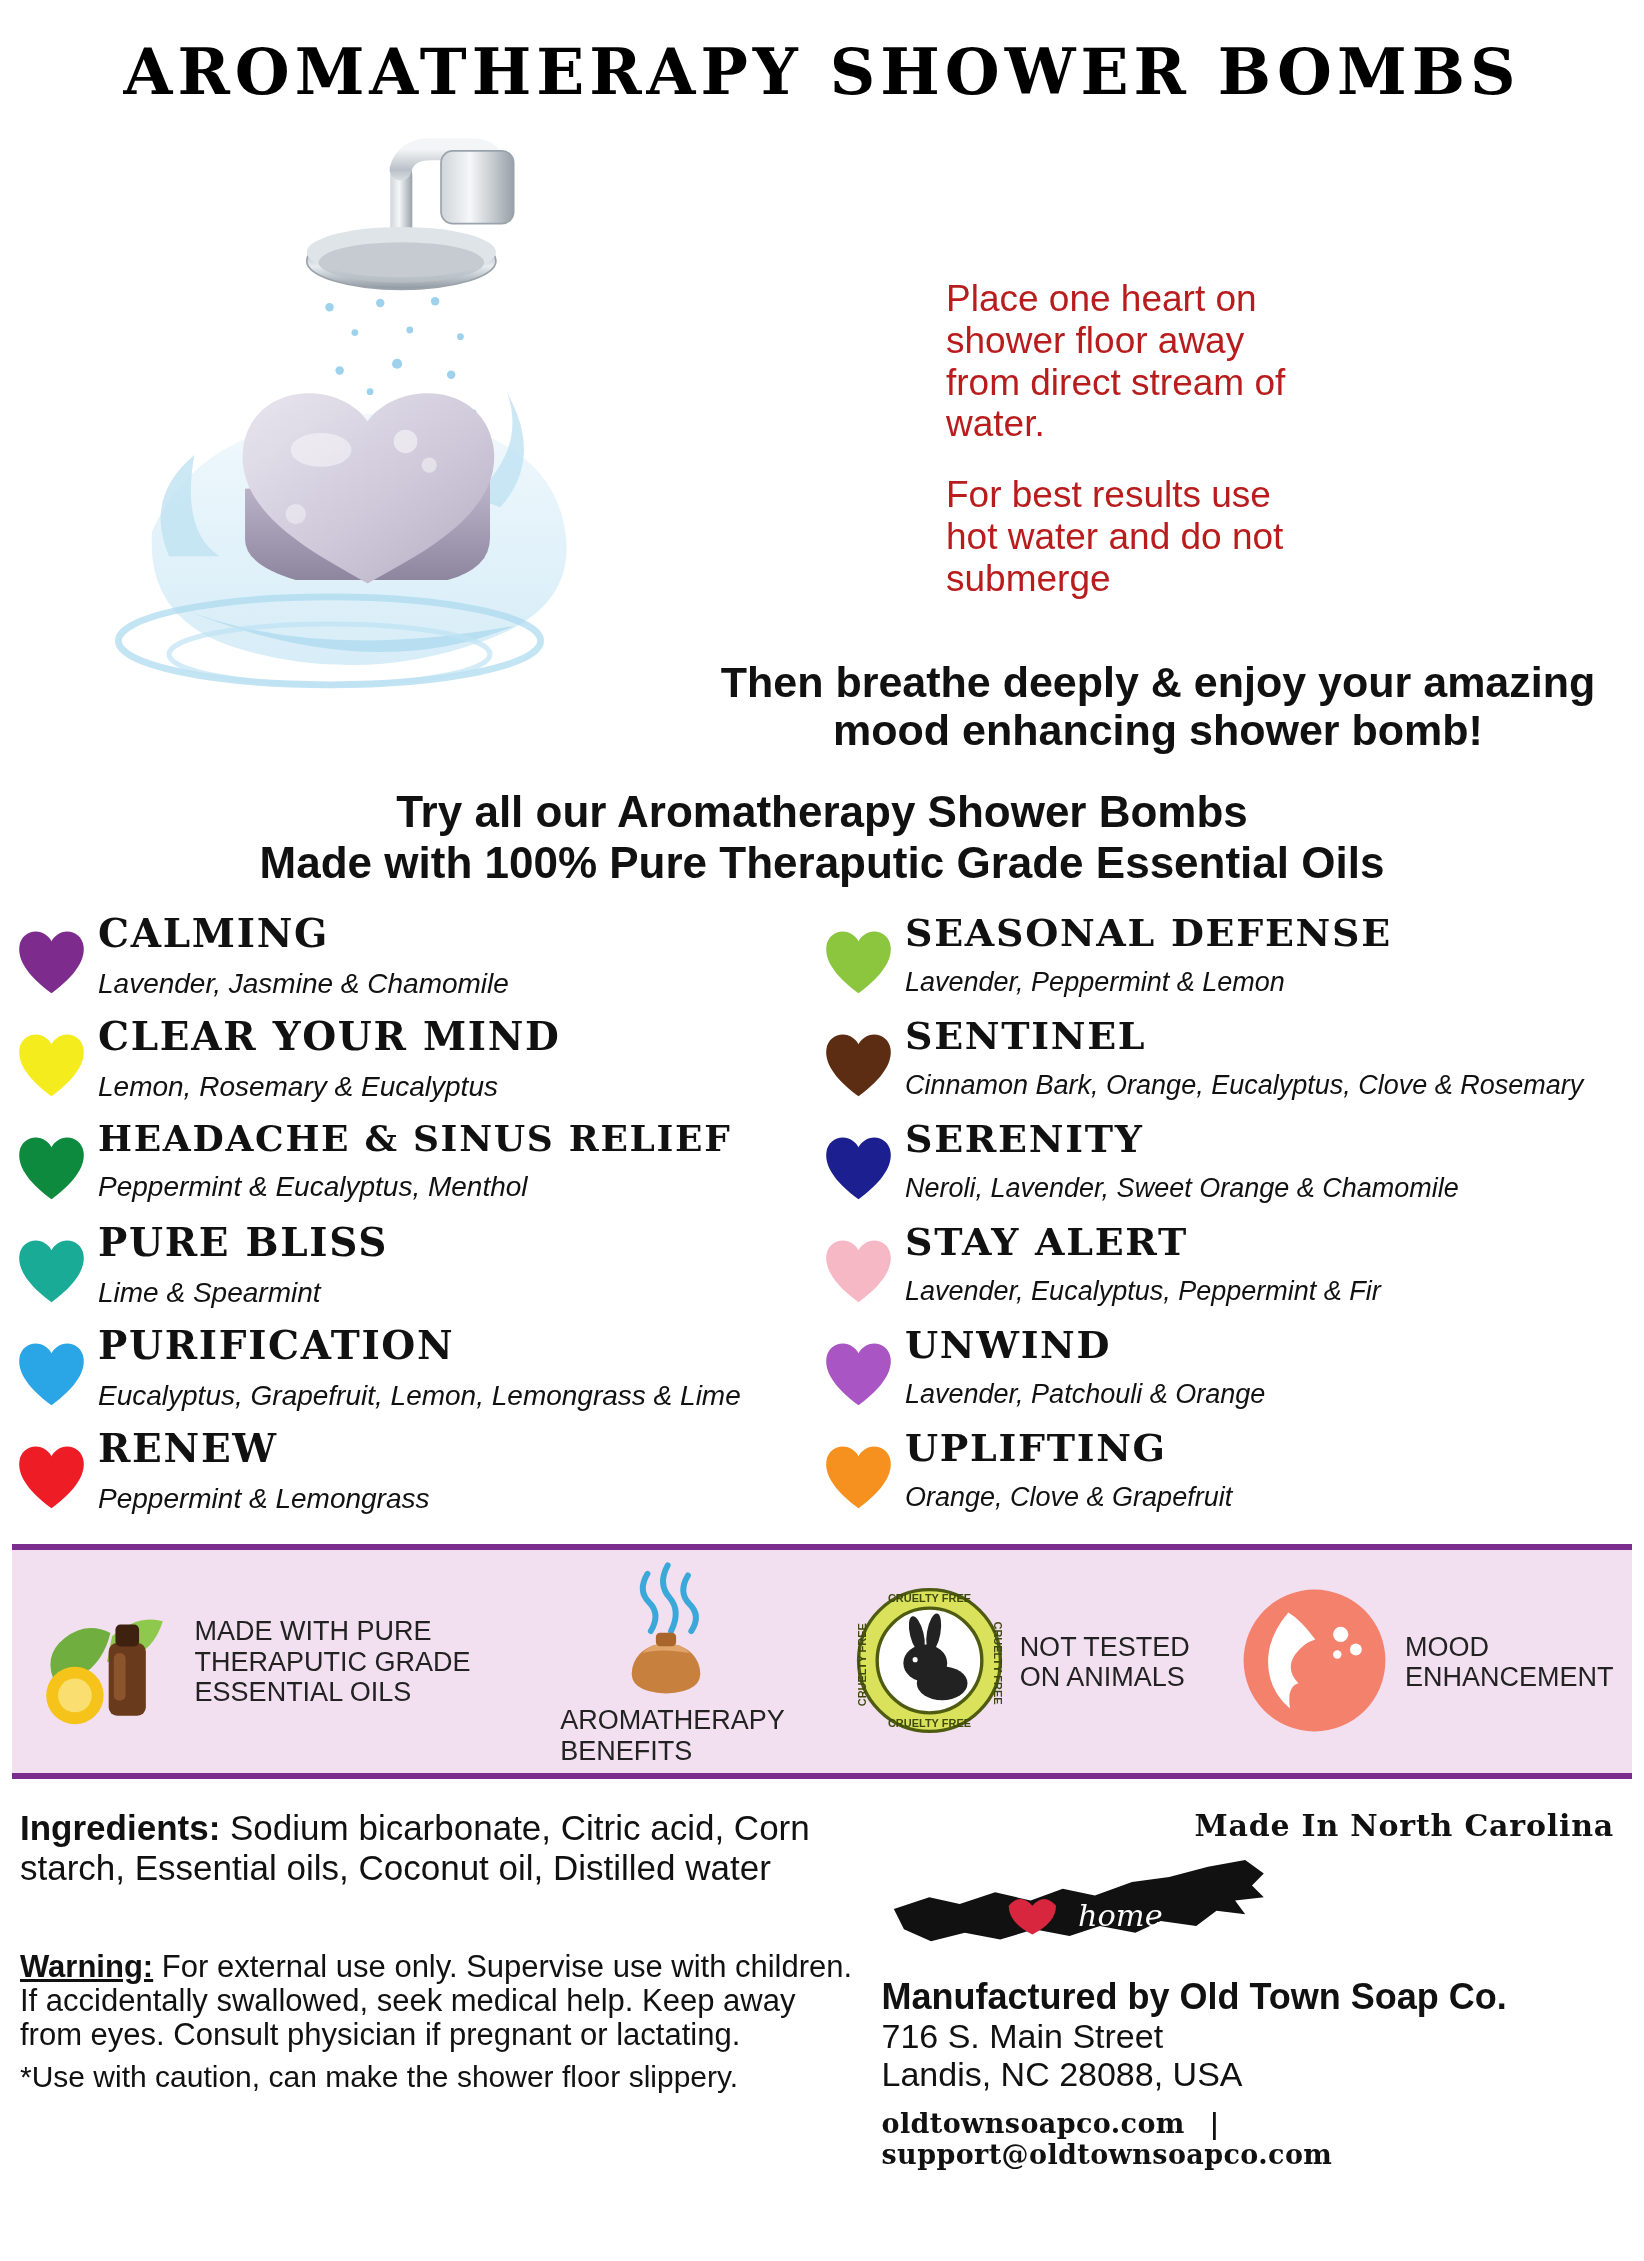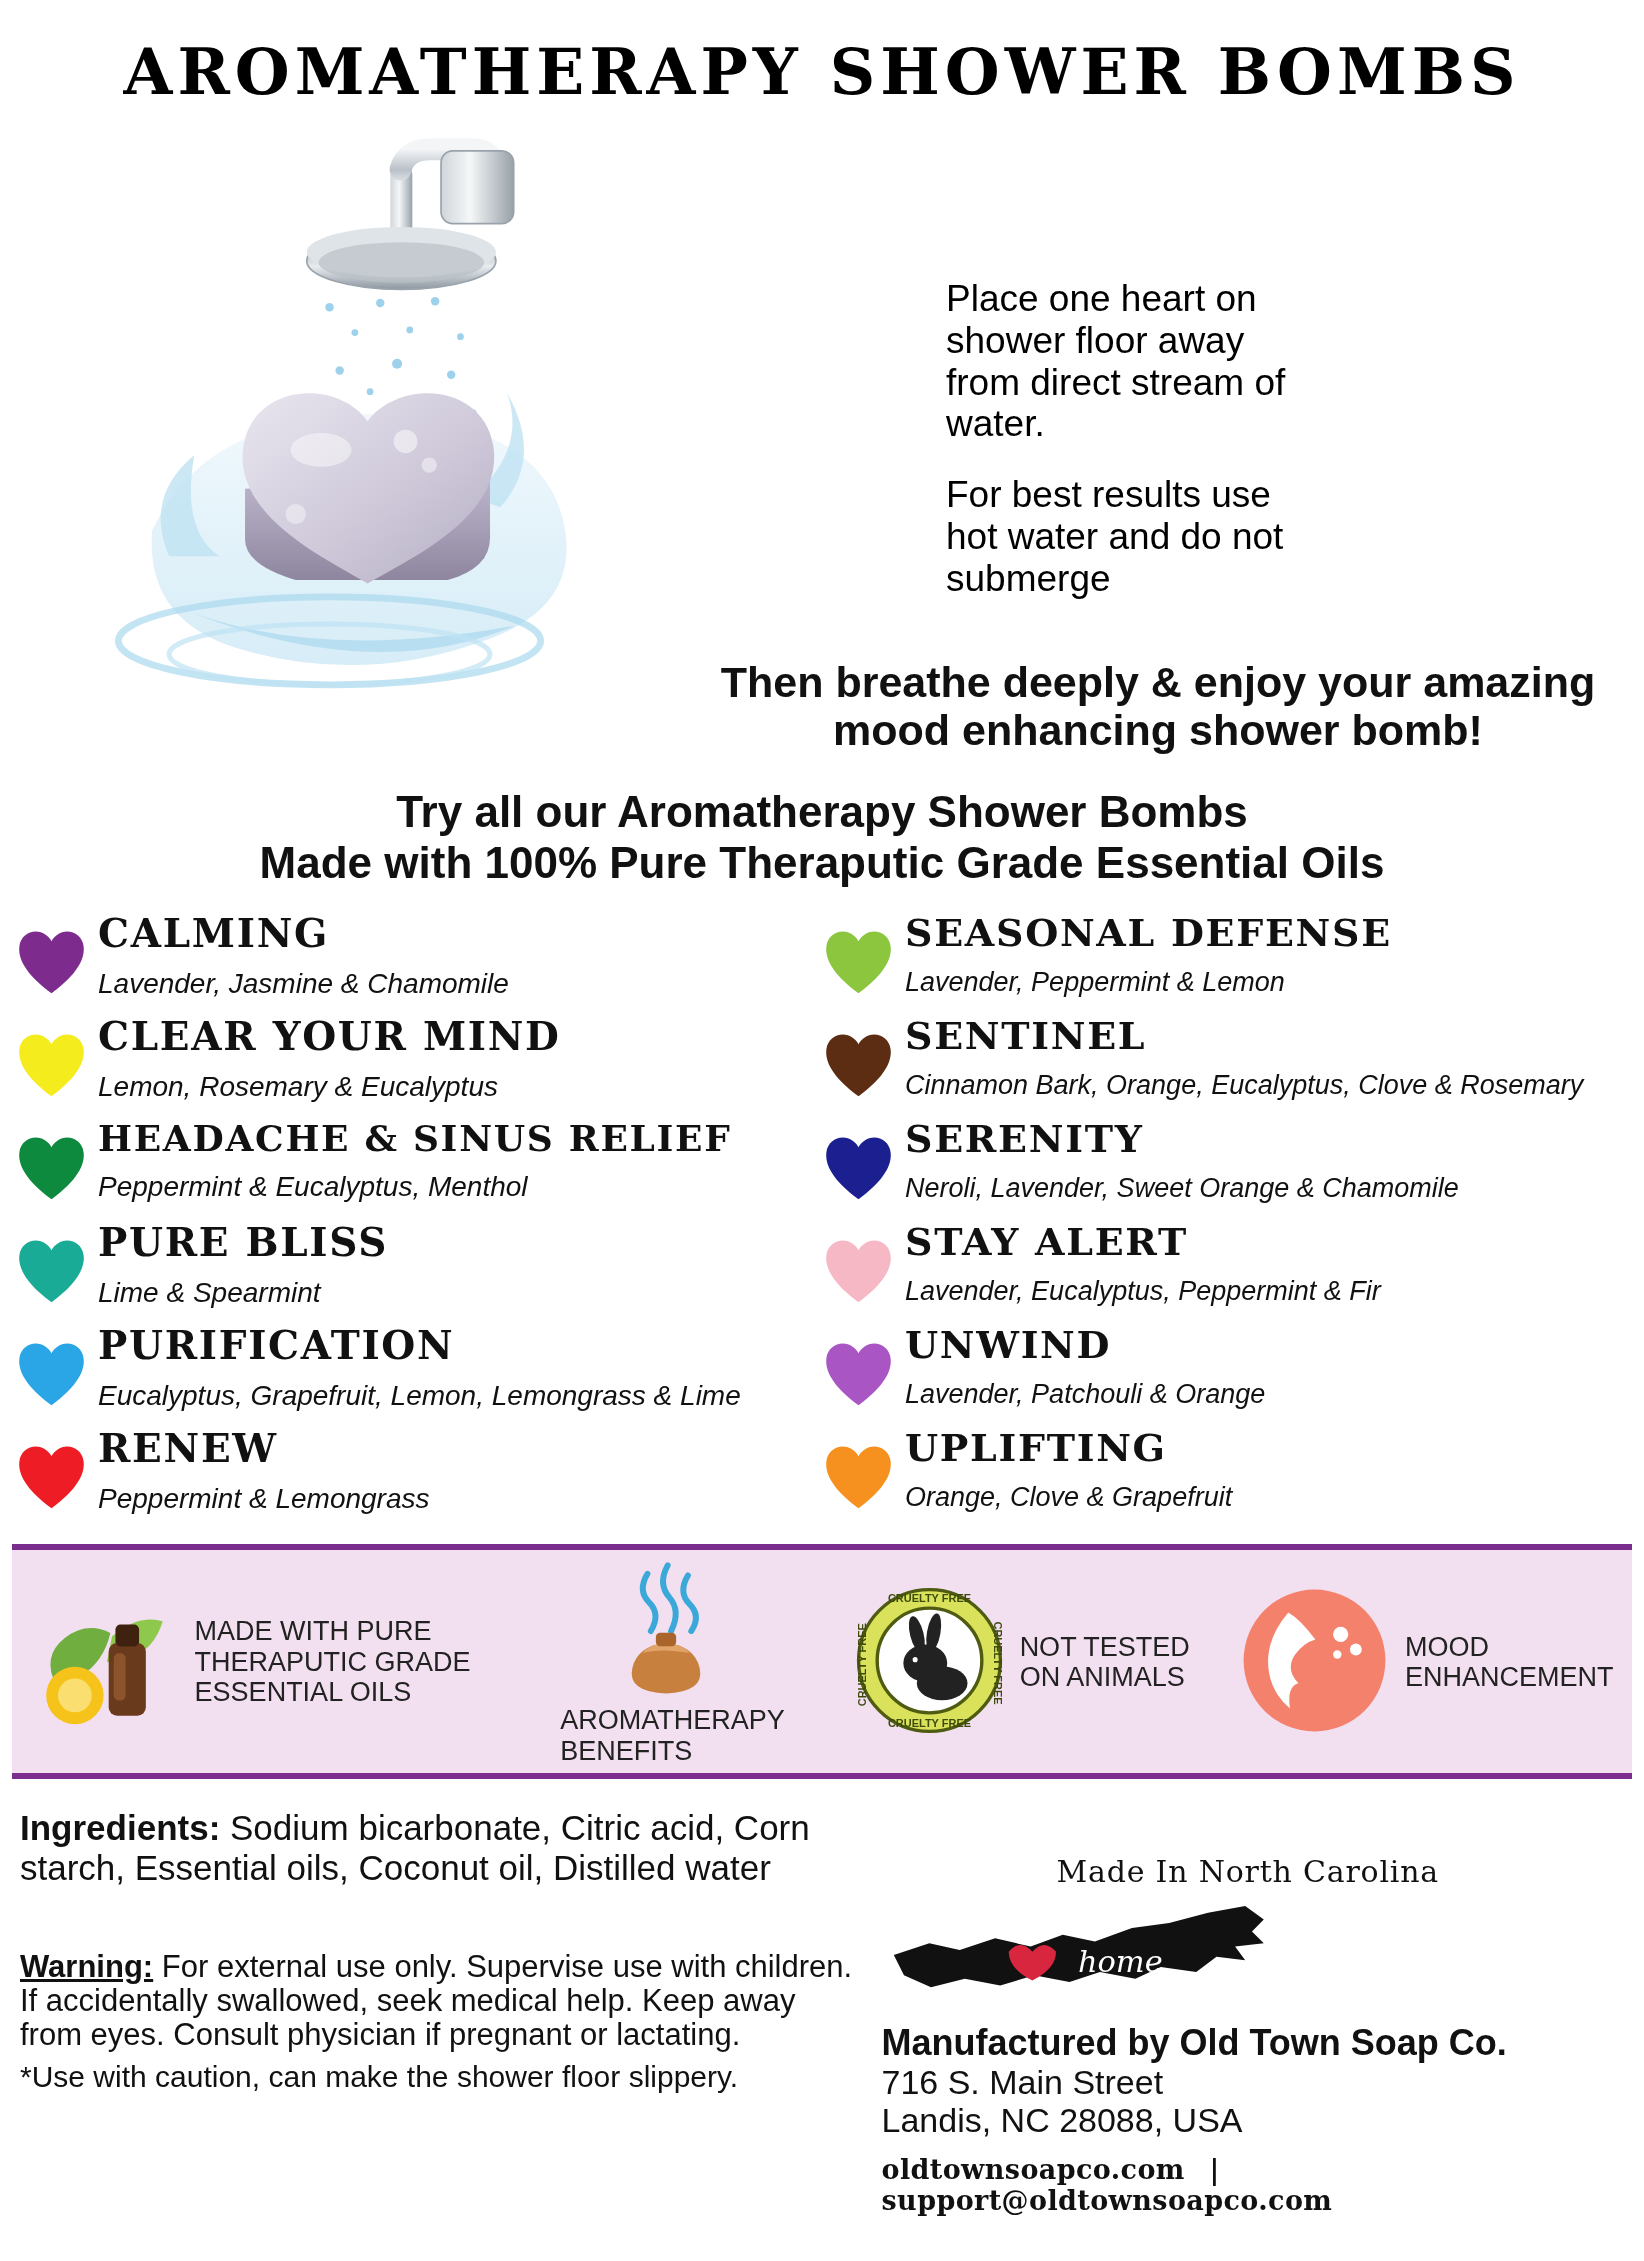--- a/index.html
+++ b/index.html
@@ -39,21 +39,21 @@
     height: 642px;
   }
 
   .instructions {
     position: absolute;
     left: 946px;
     top: 169px;
     width: 355px;
     font-size: 37px;
     line-height: 1.13;
-    color: #000000;
+    color: #b91c1c;
   }
   .instructions p { margin: 0 0 29px 0; }
 
   .breathe {
     position: absolute;
     left: 710px;
     top: 549px;
     width: 896px;
     text-align: center;
     font-size: 43px;
@@ -151,26 +151,25 @@
 
   .warning {
     margin-top: 63px;
     font-size: 31px;
     line-height: 1.1;
   }
   .warning b { font-weight: bold; text-decoration: underline; }
   .caution { margin-top: 8.5px; font-size: 30px; }
 
   .made-in {
-    text-align: center;
+    text-align: right;
     font-family: "DejaVu Serif", serif;
-    font-weight: normal;
+    font-weight: bold;
     font-size: 30px;
     letter-spacing: 0.8px;
-    margin-top: 46px;
   }
   .nc-art { display: block; margin: 5px auto 0 auto; }
 
   .mfg {
     font-size: 36px;
     font-weight: bold;
     margin-top: 13.5px;
     line-height: 1.12;
   }
   .addr {

